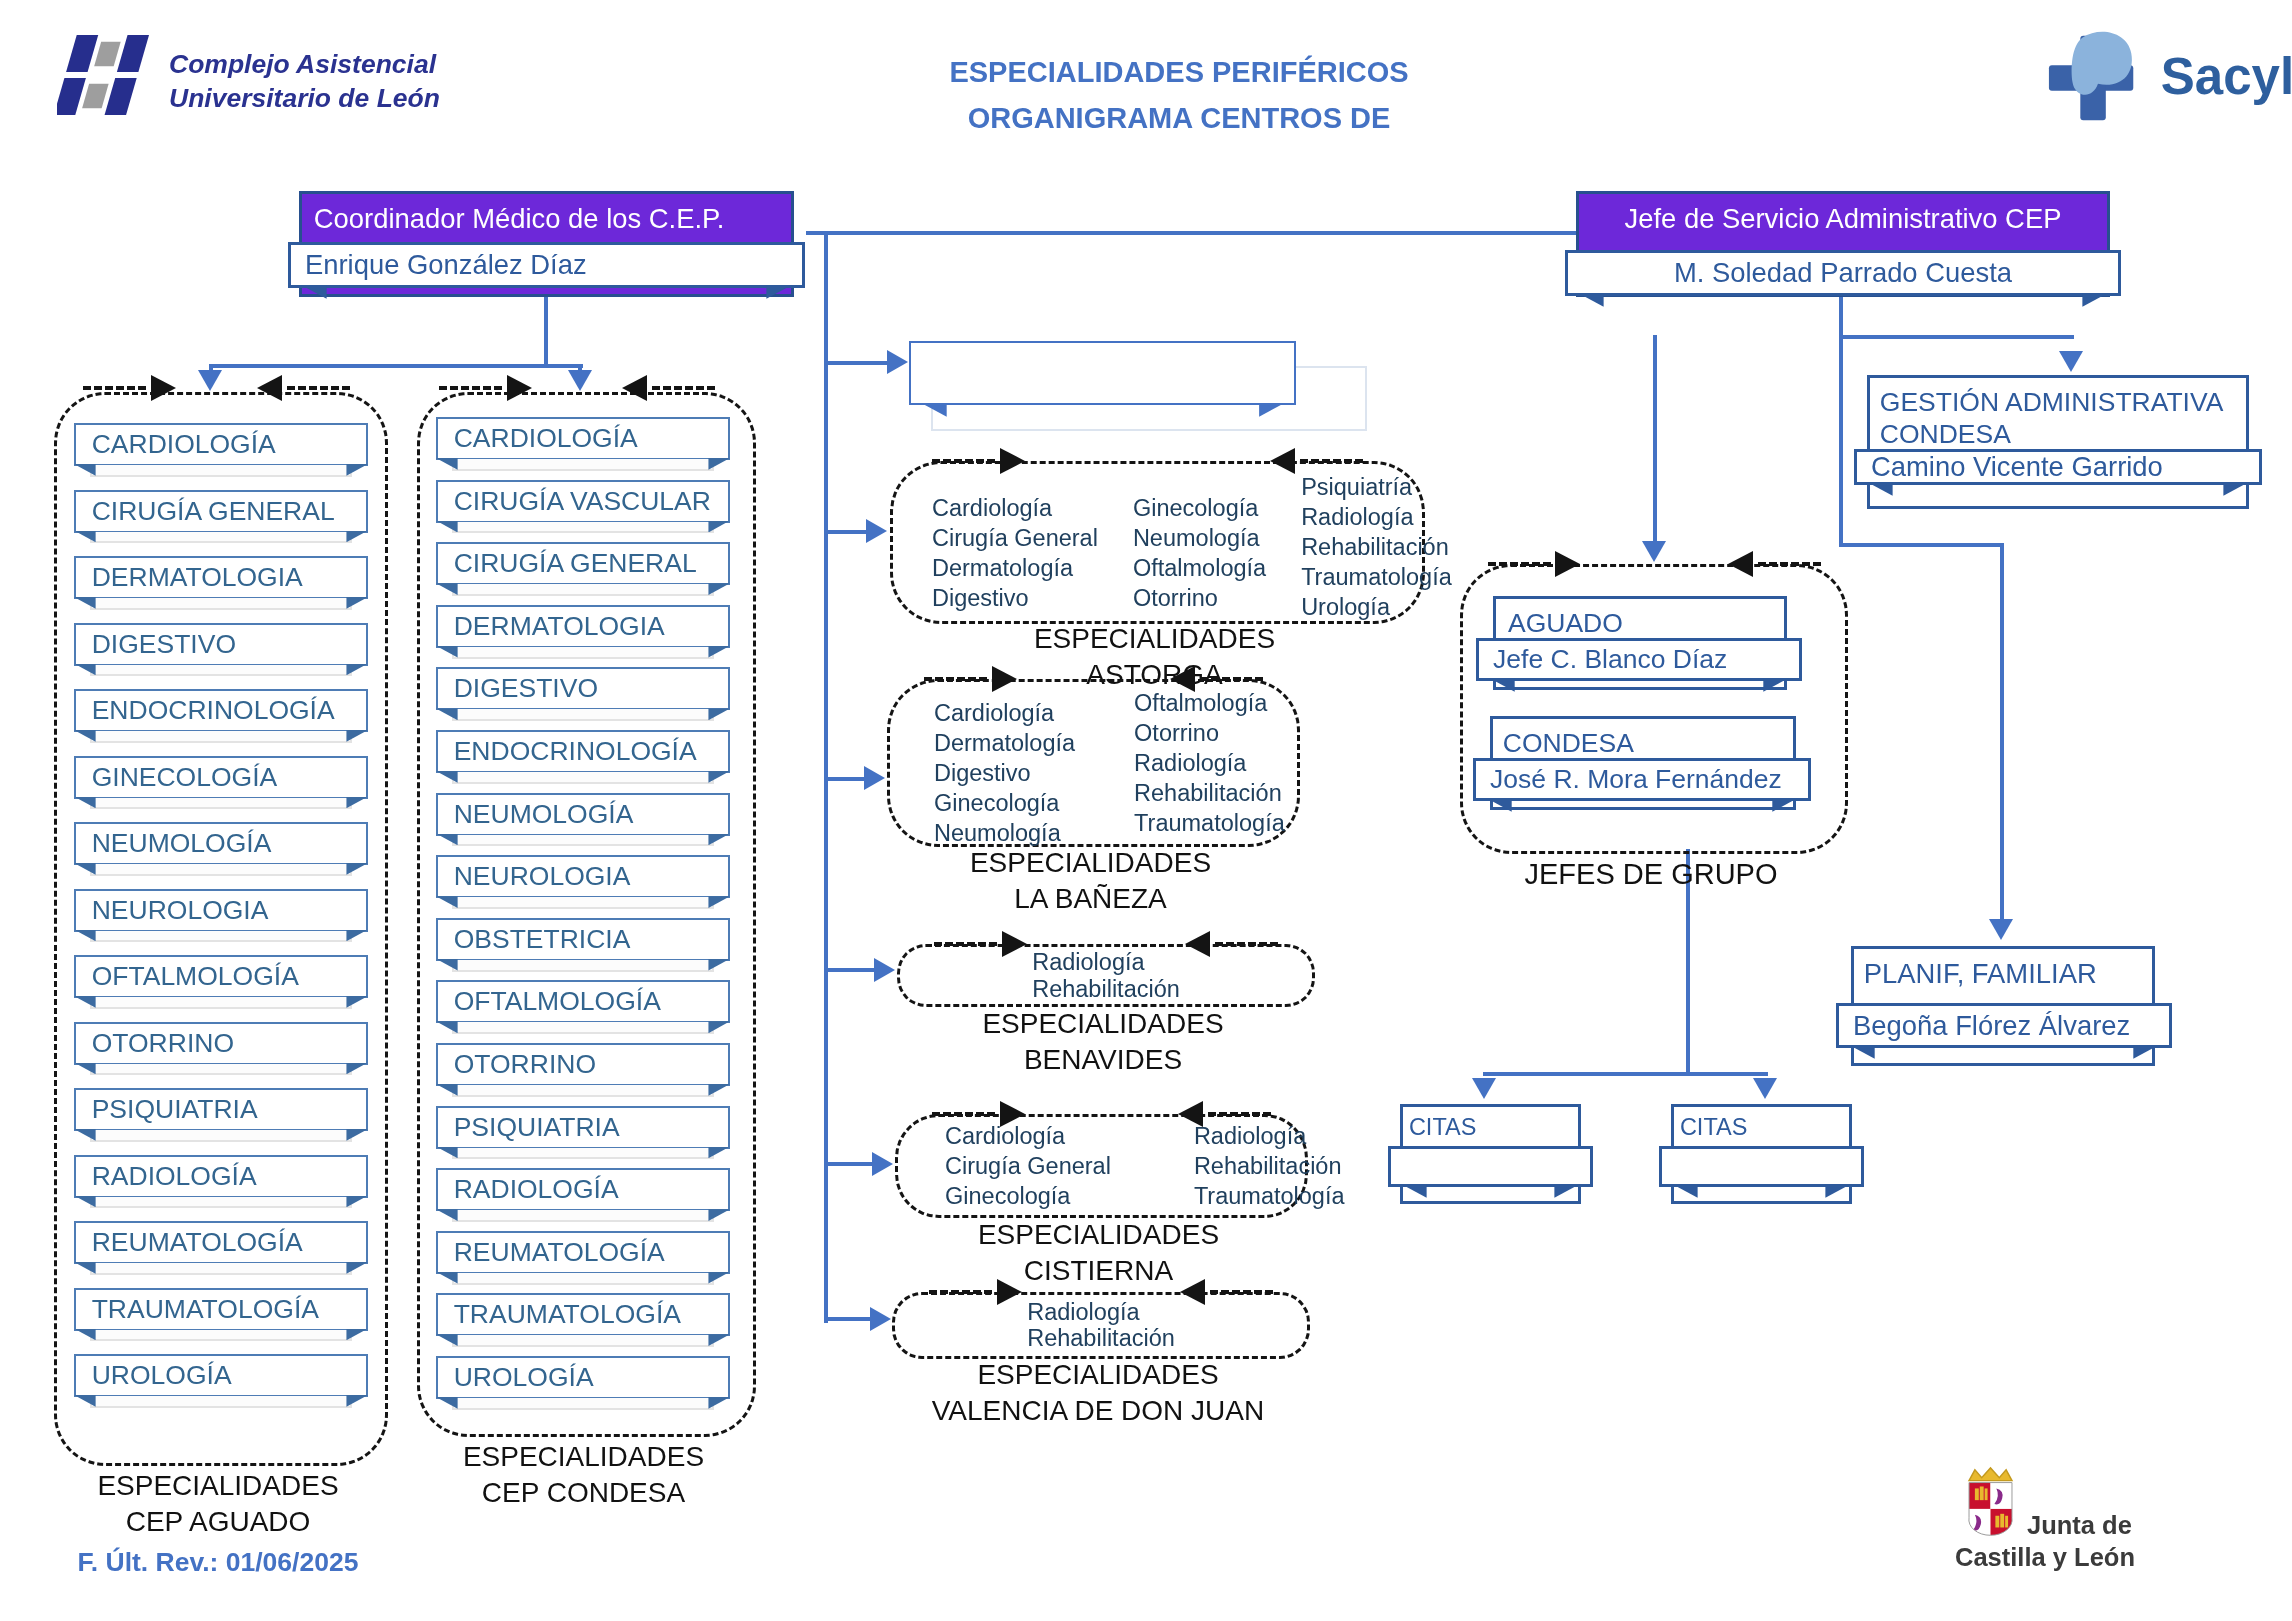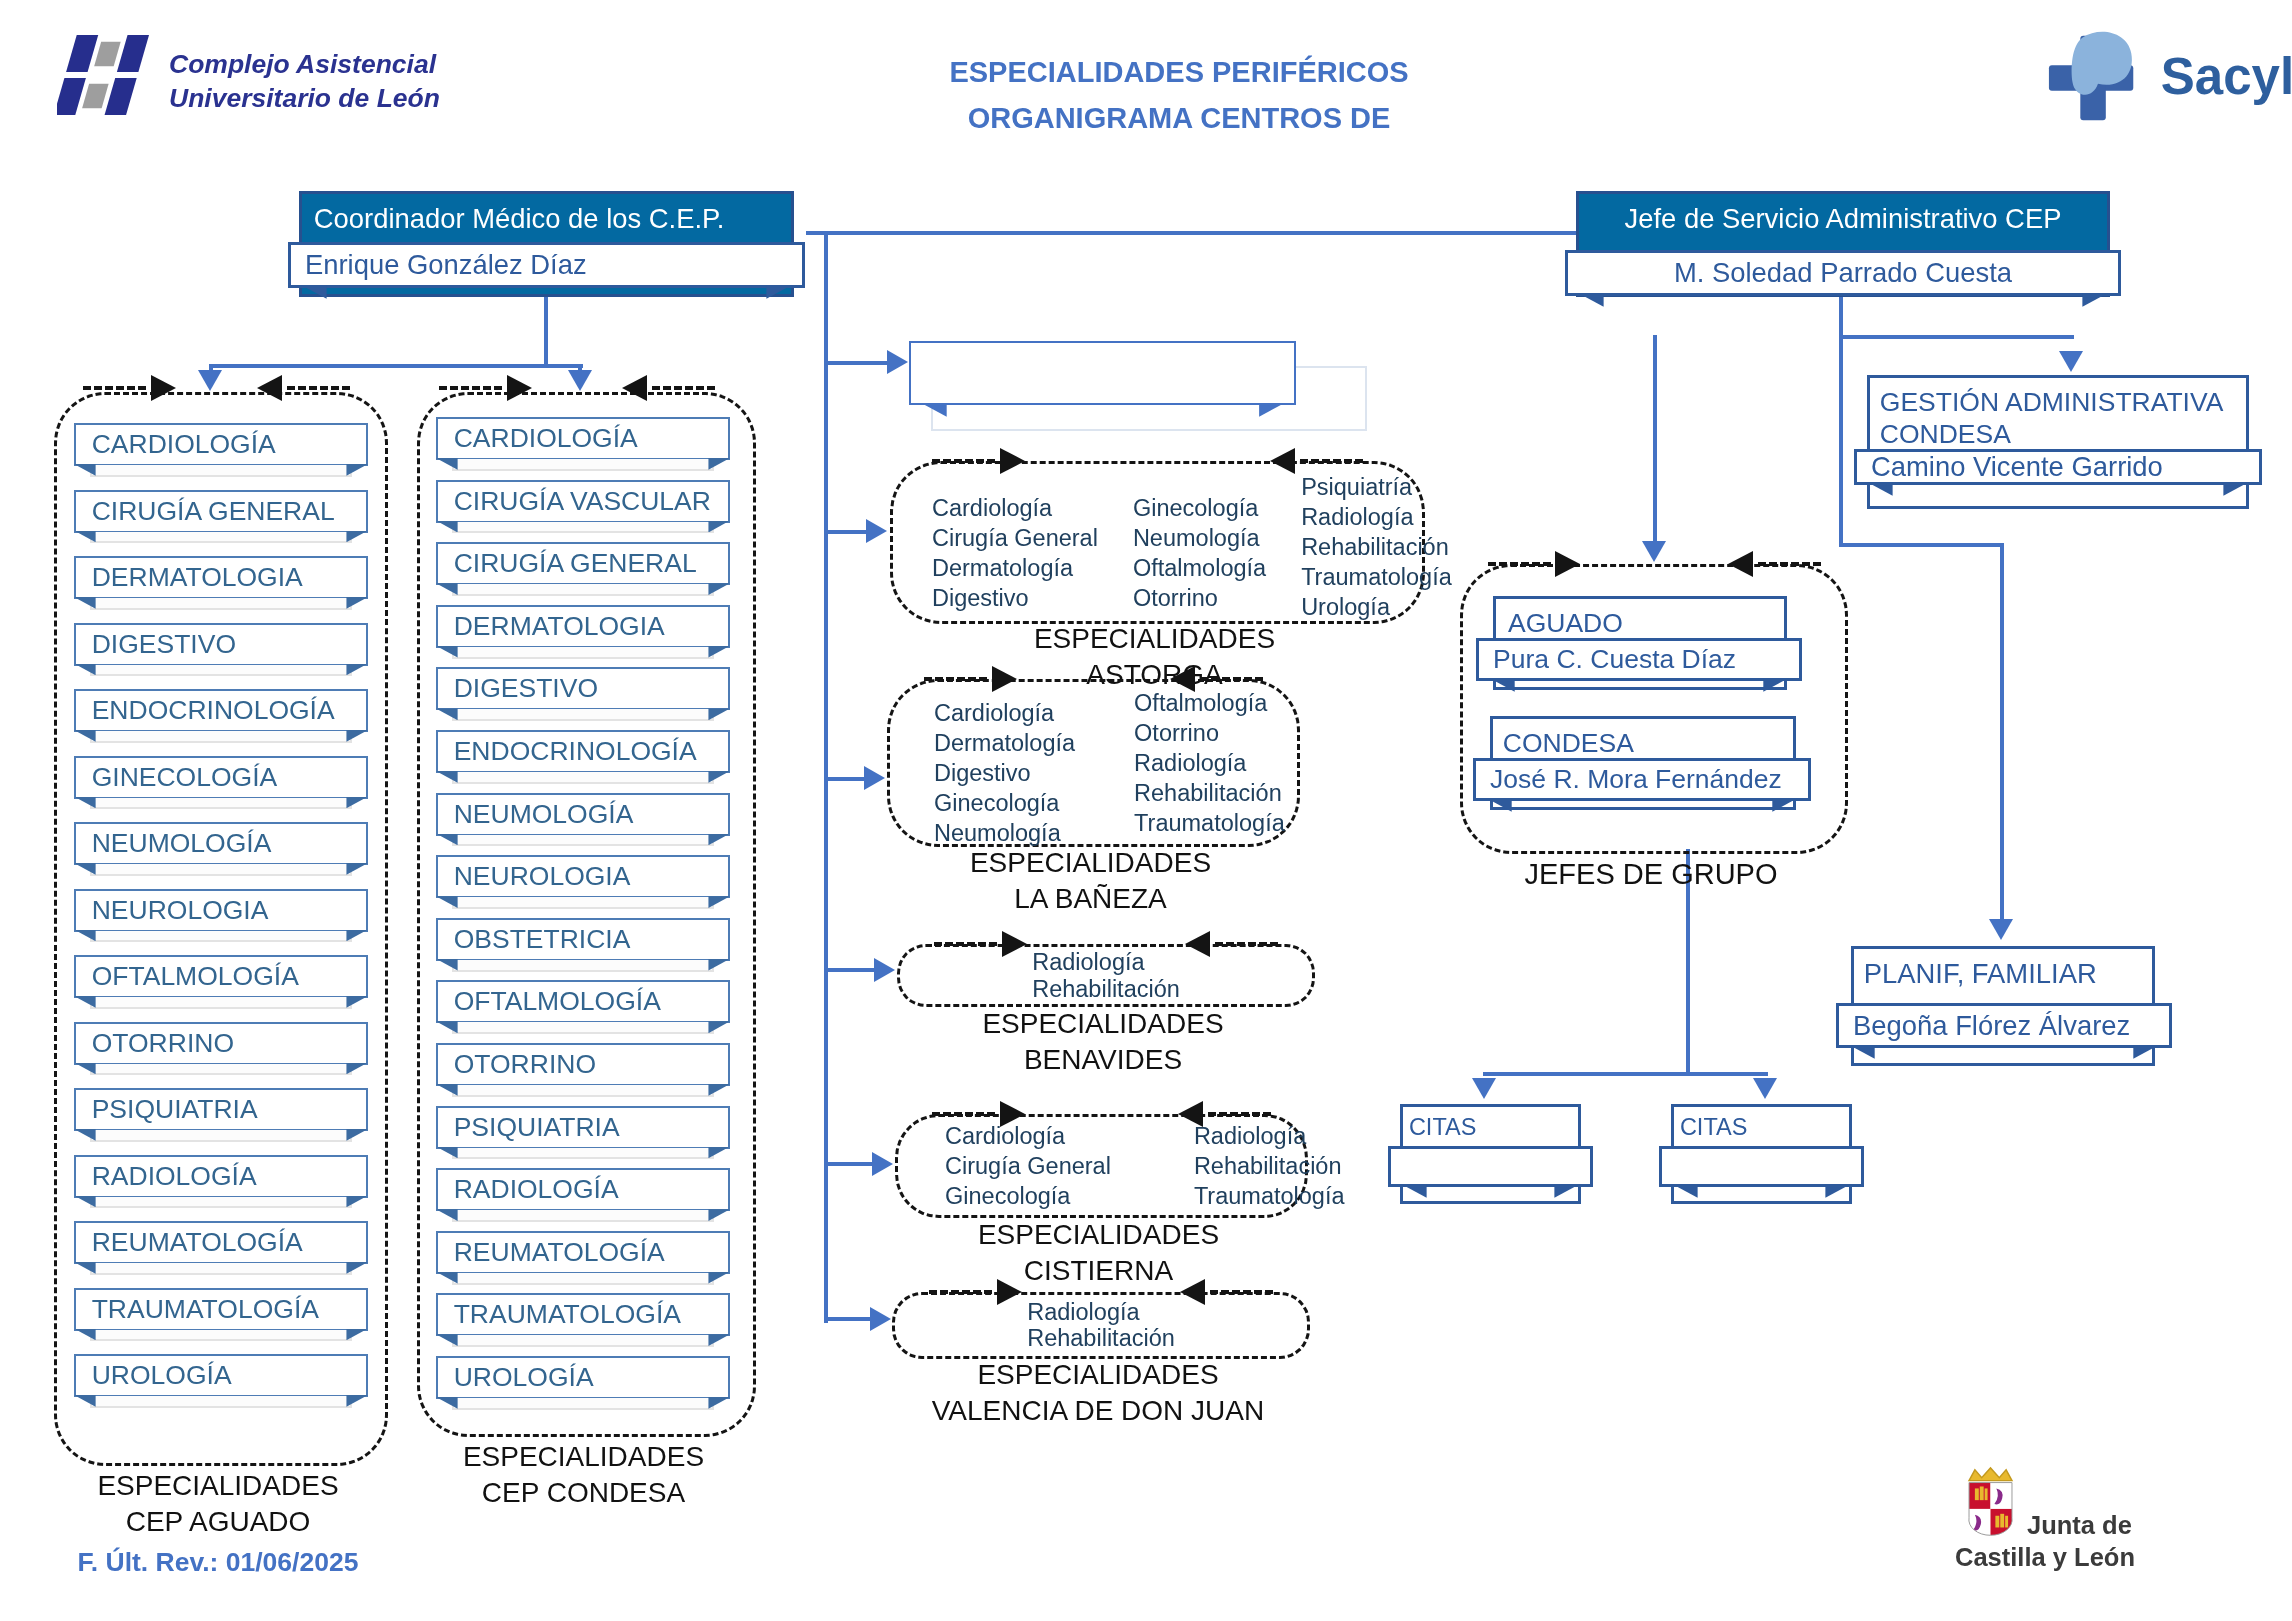--- a/index.html
+++ b/index.html
@@ -28,21 +28,21 @@
   .spec{box-sizing:border-box;position:relative;height:43px;display:flex;align-items:center;
         padding-left:15.7px;background:#fff;border:2.9px solid #4e7cb5;color:#33658f;font-size:26.5px;}
   .spec .shadow{position:absolute;top:40px;left:13.7px;right:13.7px;height:9.8px;
         background:#fcfcfc;border:2px solid #e3e3e3;border-top:none;}
   .fold{position:absolute;top:100%;width:21.6px;height:11.8px;background:#3c6ba1;}
   .fold-l{left:-2px;clip-path:polygon(0 0,100% 0,100% 100%);}
   .fold-r{right:-2px;clip-path:polygon(0 0,100% 0,0 100%);}
 
   
   .nbox{position:absolute;box-sizing:border-box;background:#fff;border:3.4px solid #2e5a9c;}
-  .nbox.blue{background:#0369a1;border-color:#27508f;}
+  .nbox.blue{background:#6d28d9;border-color:#27508f;}
   .nbox-title{padding:7.8px 11.8px 0 11.8px;font-size:27.4px;color:#2e5a9c;line-height:1.22;}
   .nbox.blue .nbox-title{color:#fff;}
   .nbox-ribbon{position:absolute;box-sizing:border-box;background:#fff;border:3.4px solid #2e5a9c;
         display:flex;align-items:center;font-size:27.4px;color:#2e5a9c;padding-left:13.7px;z-index:3;}
   .rfold{position:absolute;top:100%;width:25.5px;height:13.7px;background:#2e5a9c;}
   .rfold-l{left:9.8px;clip-path:polygon(0 0,100% 0,100% 100%);}
   .rfold-r{right:9.8px;clip-path:polygon(0 0,100% 0,0 100%);}
 
   
   .ccol{display:flex;flex-direction:column;}
@@ -565,21 +565,21 @@
         <i class="dh dhr"></i>
       </div>
     <div class="darr" style="right:24.5px;top:-15.7px;">
         <i class="dh dhl"></i>
         <i class="dd"></i>
       </div>
   </div>
   <div class="nbox" style="left:1493px;top:596px;width:294px;height:94px;">
     <div class="nbox-title" style="font-size:26.5px;padding-left:12px;">AGUADO</div>
     <div class="nbox-ribbon" style="left:-19.6px;right:-17.6px;top:39px;height:43px;font-size:26.5px;">
-      <span>Pura C. Cuesta Díaz</span>
+      <span>Jefe C. Blanco Díaz</span>
       <i class="rfold rfold-l"></i>
       <i class="rfold rfold-r"></i>
     </div>
   </div>
   <div class="nbox" style="left:1490px;top:716px;width:306px;height:94px;">
     <div class="nbox-title" style="font-size:26.5px;padding-left:9.8px;">CONDESA</div>
     <div class="nbox-ribbon" style="left:-19.6px;right:-17.6px;top:39px;height:43px;font-size:26.5px;">
       <span>José R. Mora Fernández</span>
       <i class="rfold rfold-l"></i>
       <i class="rfold rfold-r"></i>

